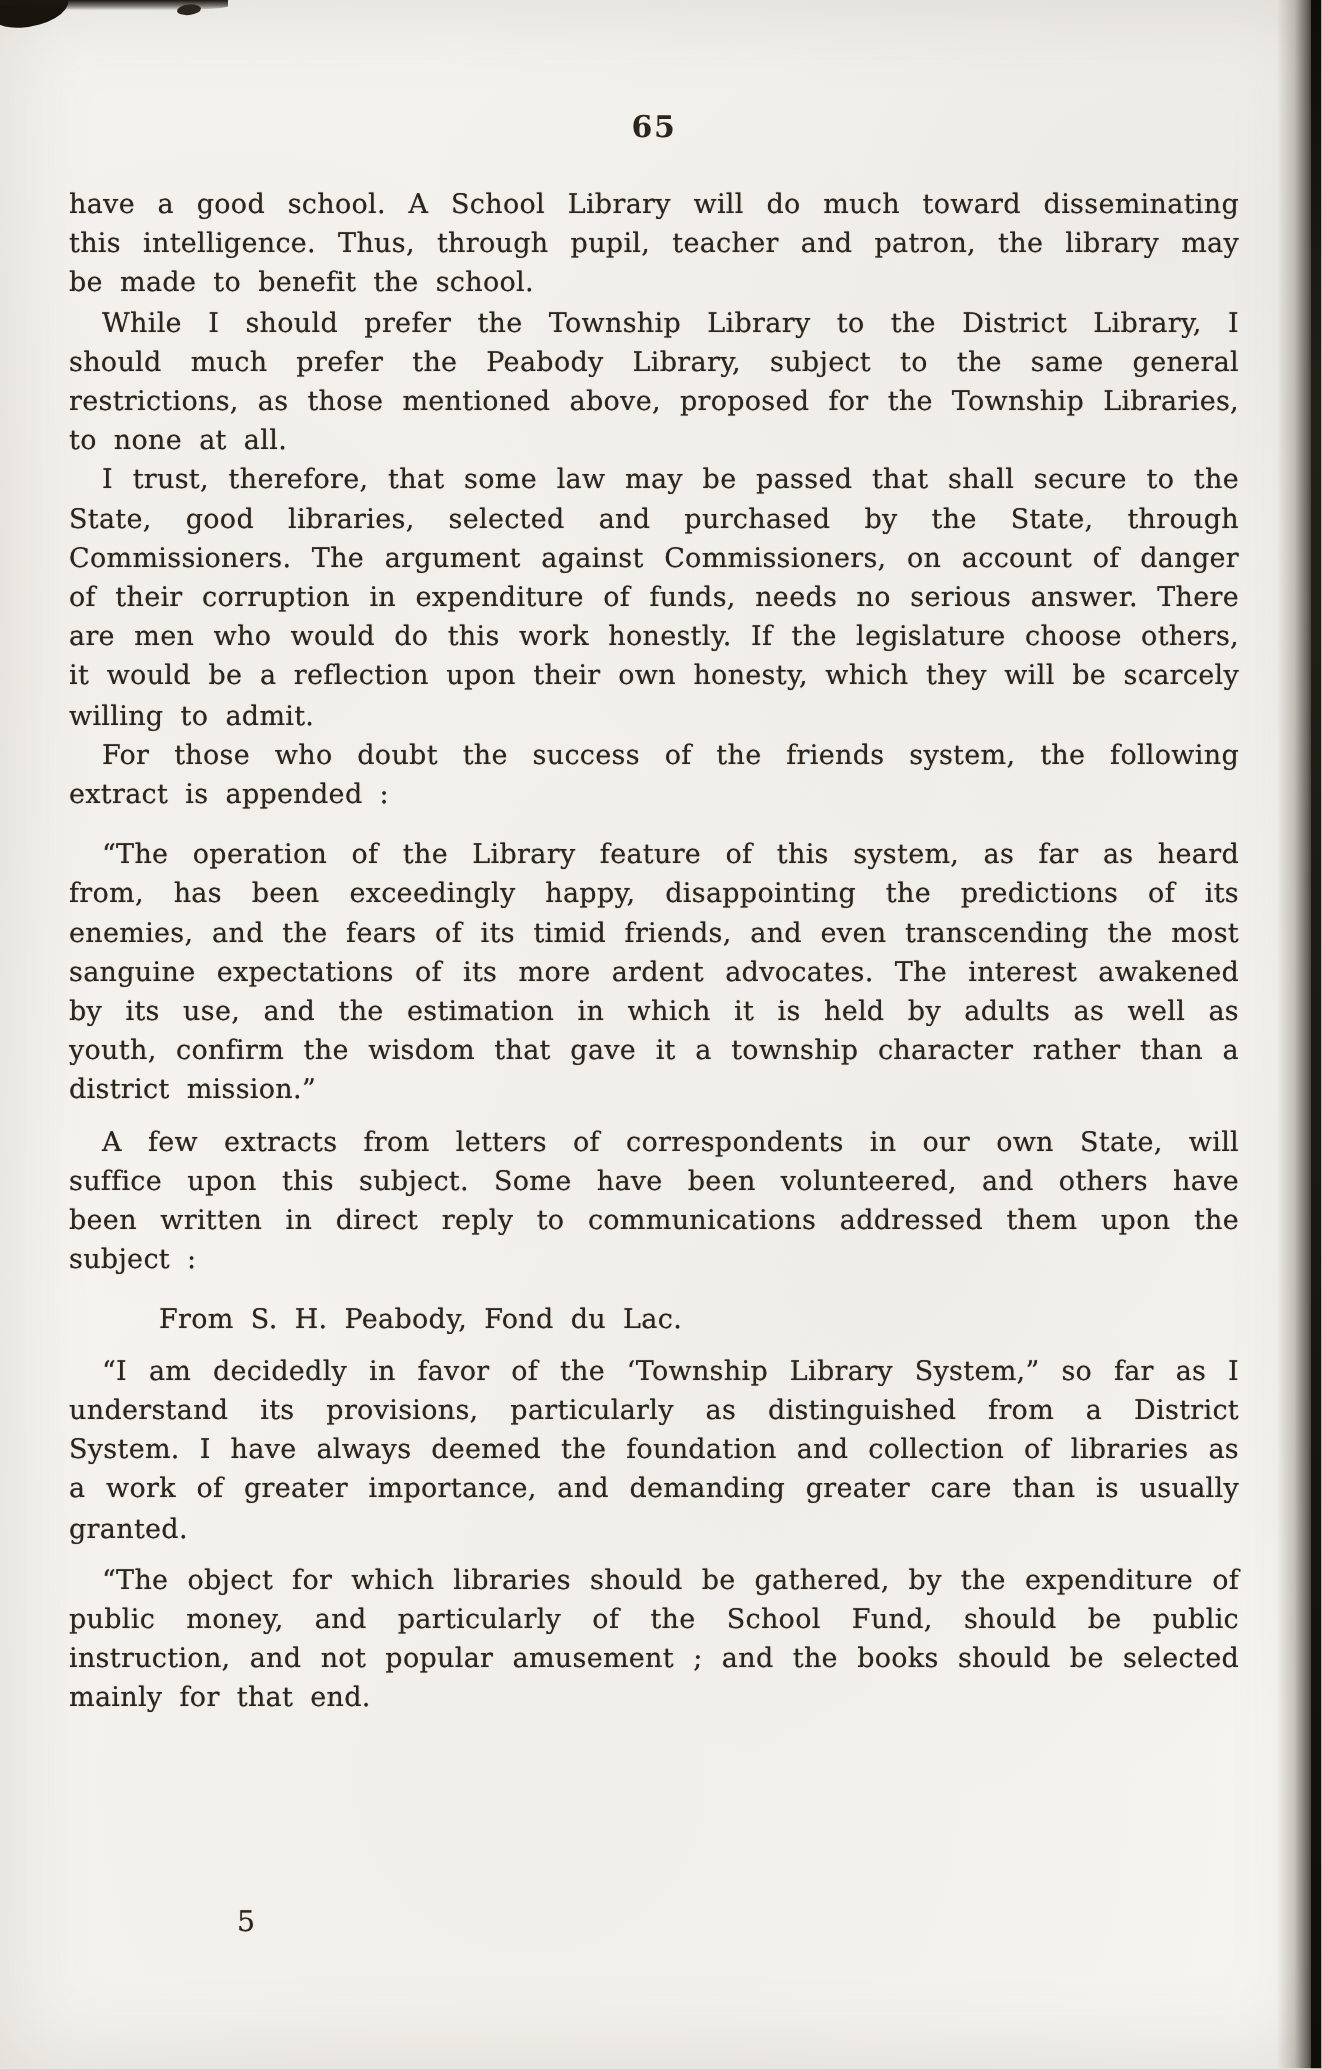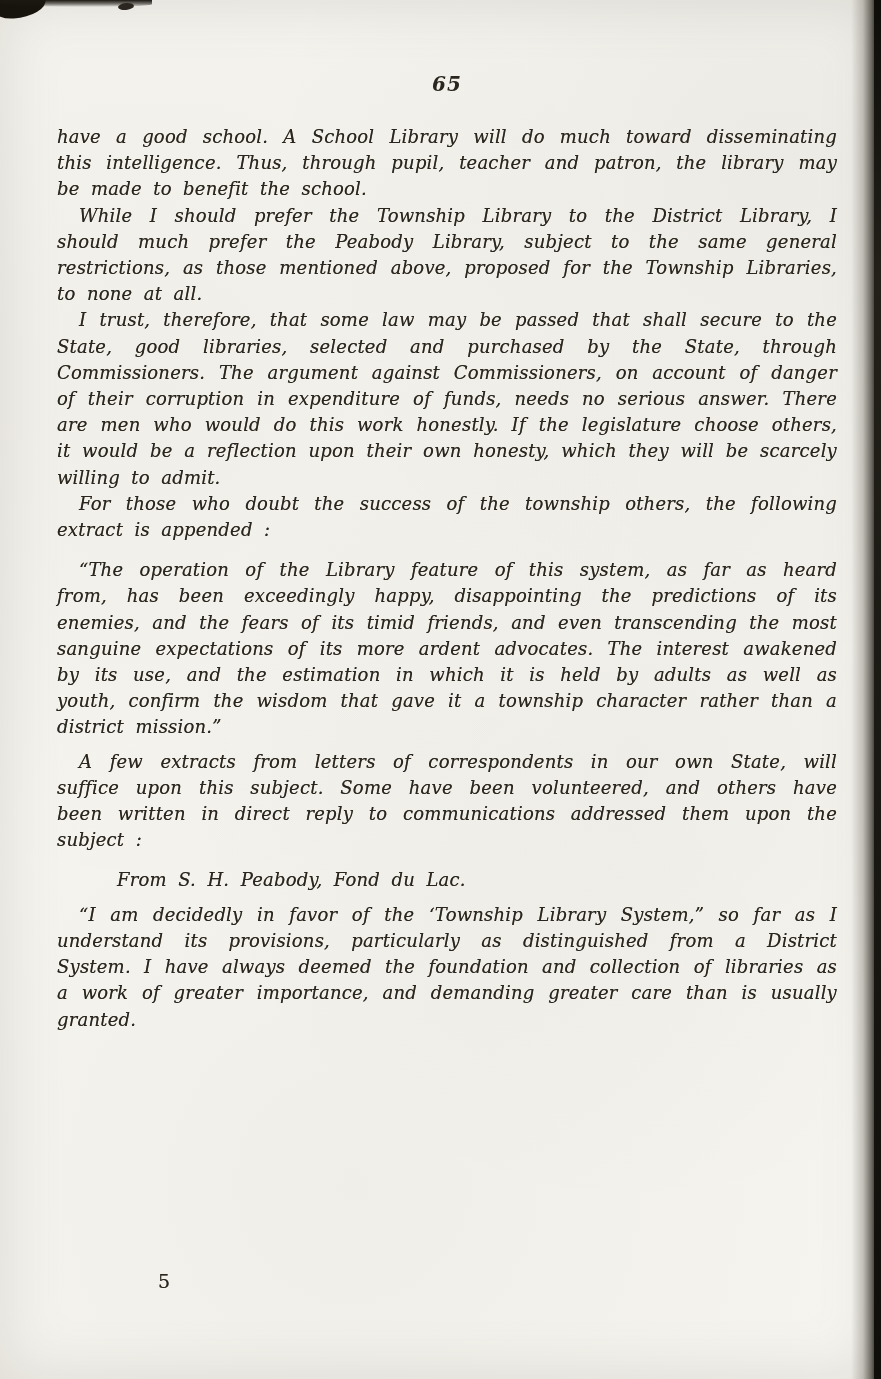--- a/index.html
+++ b/index.html
@@ -24,24 +24,23 @@
     inset: 0;
     pointer-events: none;
     background:
       radial-gradient(circle at 18% 28%, rgba(90,82,60,0.035), transparent 42%),
       radial-gradient(circle at 72% 55%, rgba(90,82,60,0.045), transparent 46%),
       radial-gradient(circle at 40% 86%, rgba(90,82,60,0.035), transparent 40%),
       radial-gradient(circle at 88% 12%, rgba(60,55,40,0.05), transparent 35%);
   }
   .page-inner {
     position: absolute;
-    left: 57px;
+    left: 46px;
     top: 72px;
     width: 780px;
-    font-style: italic;
   }
   .page-number {
     text-align: center;
     font-weight: bold;
     font-size: 20px;
     letter-spacing: 1px;
     margin: 0 0 28px 0;
   }
   .text-block p {
     margin: 0;
@@ -126,25 +125,26 @@
   <div class="artifact-top-streak"></div>
   <div class="artifact-speck"></div>
 
   <div class="page-inner">
     <div class="page-number">65</div>
 
     <div class="text-block">
       <p class="no-indent">have a good school.  A School Library will do much toward disseminating this intelligence.  Thus, through pupil, teacher and patron, the library may be made to benefit the school.</p>
       <p>While I should prefer the Township Library to the District Library, I should much prefer the Peabody Library, subject to the same general restrictions, as those mentioned above, proposed for the Township Libraries, to none at all.</p>
       <p>I trust, therefore, that some law may be passed that shall secure to the State, good libraries, selected and purchased by the State, through Commissioners.  The argument against Commissioners, on account of danger of their corruption in expenditure of funds, needs no serious answer.  There are men who would do this work honestly.  If the legislature choose others, it would be a reflection upon their own honesty, which they will be scarcely willing to admit.</p>
-      <p>For those who doubt the success of the township others, the following extract is appended :</p>
+      <p>For those who doubt the success of the friends system, the following extract is appended :</p>
       <p class="sp-md">“The operation of the Library feature of this system, as far as heard from, has been exceedingly happy, disappointing the predictions of its enemies, and the fears of its timid friends, and even transcending the most sanguine expectations of its more ardent advocates.  The interest awakened by its use, and the estimation in which it is held by adults as well as youth, confirm the wisdom that gave it a township character rather than a district mission.”</p>
       <p class="sp-sm">A few extracts from letters of correspondents in our own State, will suffice upon this subject.  Some have been volunteered, and others have been written in direct reply to communications addressed them upon the subject :</p>
       <p class="sp-md byline">From S. H. Peabody, Fond du Lac.</p>
       <p class="sp-sm">“I am decidedly in favor of the ‘Township Library System,” so far as I understand its provisions, particularly as distinguished from a District System.  I have always deemed the foundation and collection of libraries as a work of greater importance, and demanding greater care than is usually granted.</p>
+      <p class="sp-sm">“The object for which libraries should be gathered, by the expenditure of public money, and particularly of the School Fund, should be public instruction, and not popular amusement ; and the books should be selected mainly for that end.</p>
     </div>
   </div>
 
   <div class="signature">5</div>
 
   <div class="binding-shadow"></div>
   <div class="binding-shadow-core"></div>
 
 </div>
 

